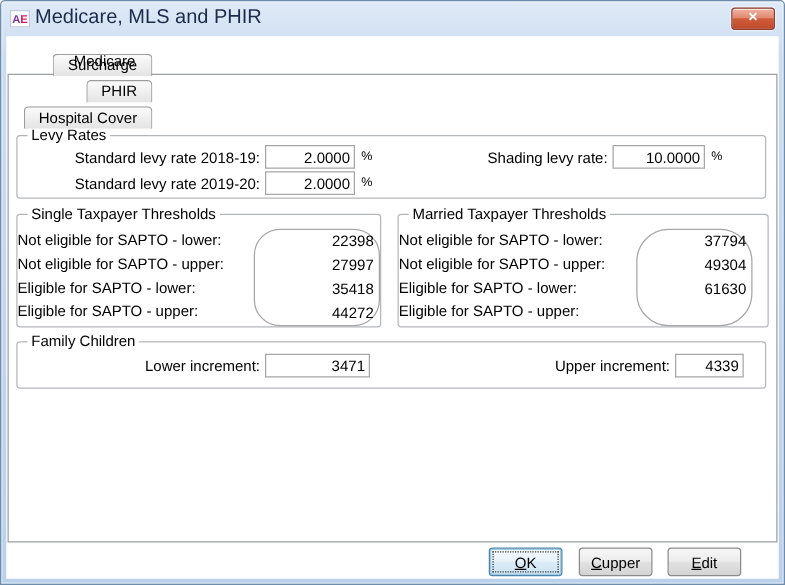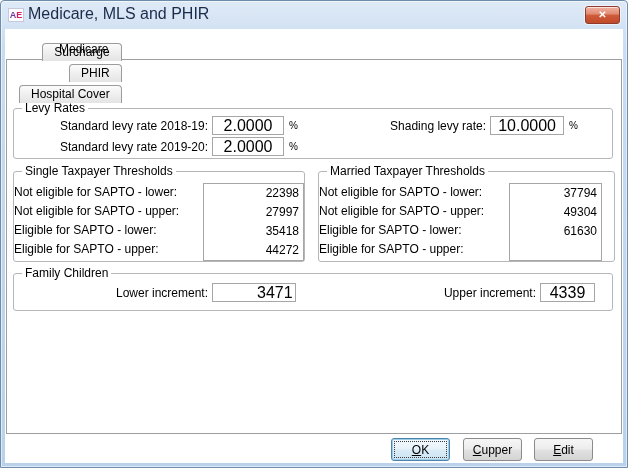--- a/index.html
+++ b/index.html
@@ -47,40 +47,40 @@
   .tabpage { position:absolute; left:1px; top:30px; width:616px; height:375px;
     border:1px solid #9b9fa2; background:#fff; z-index:1; }
 
   
   .group { position:absolute; border:1px solid #b4b7ba; border-radius:3px; background:#fff; }
   .group-title { position:absolute; top:-8px; left:8px; background:#fff; padding:0 3px;
     height:15px; line-height:15px; white-space:nowrap; }
 
   .fieldrow { display:flex; align-items:center; height:19px; margin-bottom:2px; }
   .lbl { text-align:right; padding-right:4px; white-space:nowrap; }
-  .tb { border:1px solid #a6a6a6; height:19px; text-align:center; padding:0 3px;
-    font-family:"Liberation Sans",sans-serif; font-size:16px; background:#fff; color:#000; }
+  .tb { border:1px solid #a6a6a6; height:19px; text-align:right; padding:0 3px;
+    font-family:"Liberation Sans",sans-serif; font-size:12px; background:#fff; color:#000; }
   .pct { margin-left:5px; font-size:10px; }
 
   #grp-levy { left:6px; top:48px; width:600px; height:51px; }
   .levy-left { position:absolute; top:7px; left:10px; }
   .levy-left .lbl { width:188px; }
   .levy-left .tb { width:72px; }
   .shading-field { position:absolute; top:7px; right:34px; display:flex; align-items:center; }
   .shading-field .tb { width:74px; }
 
   #grp-single  { left:6px;   top:111px; width:292px; height:91px; }
   #grp-married { left:311px; top:111px; width:297px; height:91px; }
   .thresh { display:flex; padding-top:11px; }
   .lblcol .lbl-row { height:19px; line-height:19px; text-align:left; padding-right:5px; white-space:nowrap; }
   #grp-single  .lblcol { width:196px; }
   #grp-married .lblcol { width:190px; }
   .multibox { border:1px solid #a6a6a6; background:#fff; height:78px; }
-  #grp-single  .multibox { width:104px; }
-  #grp-married .multibox { width:93px; }
+  #grp-single  .multibox { width:104px;border-radius:21px; }
+  #grp-married .multibox { width:93px;border-radius:26px; }
   .mb-row { height:19px; line-height:19px; text-align:right; padding-right:4px; }
 
   #grp-family { left:6px; top:213px; width:600px; height:38px; }
   .family-lower { position:absolute; top:9px; left:10px; display:flex; align-items:center; }
   .family-lower .lbl { width:188px; }
   .family-lower .tb { width:84px;padding-left:44px; }
   .family-upper { position:absolute; top:9px; right:17px; display:flex; align-items:center; }
   .family-upper .tb { width:55px; }
 
   

